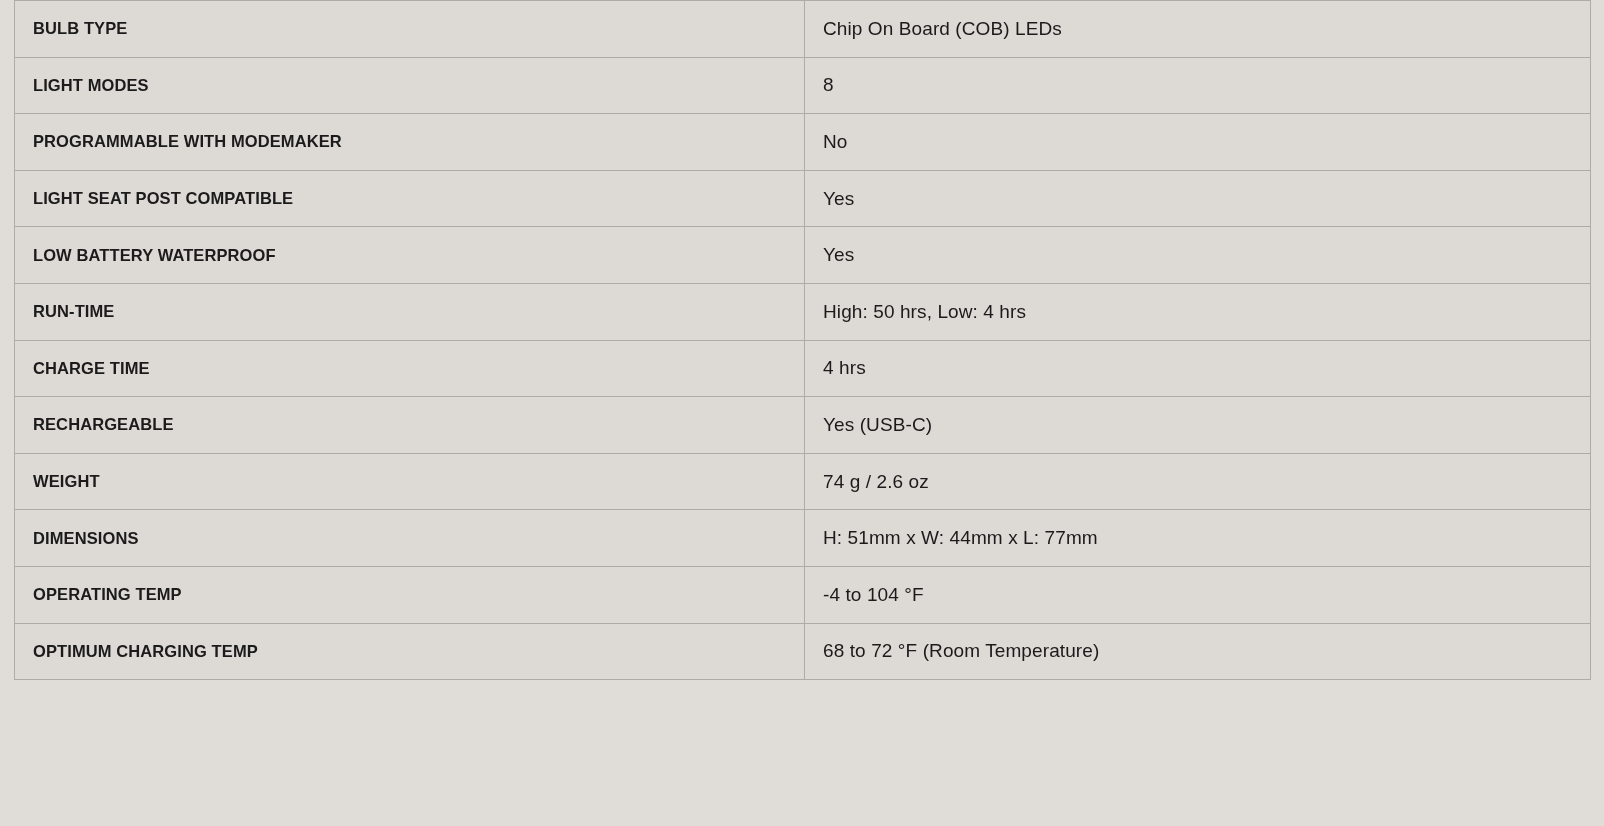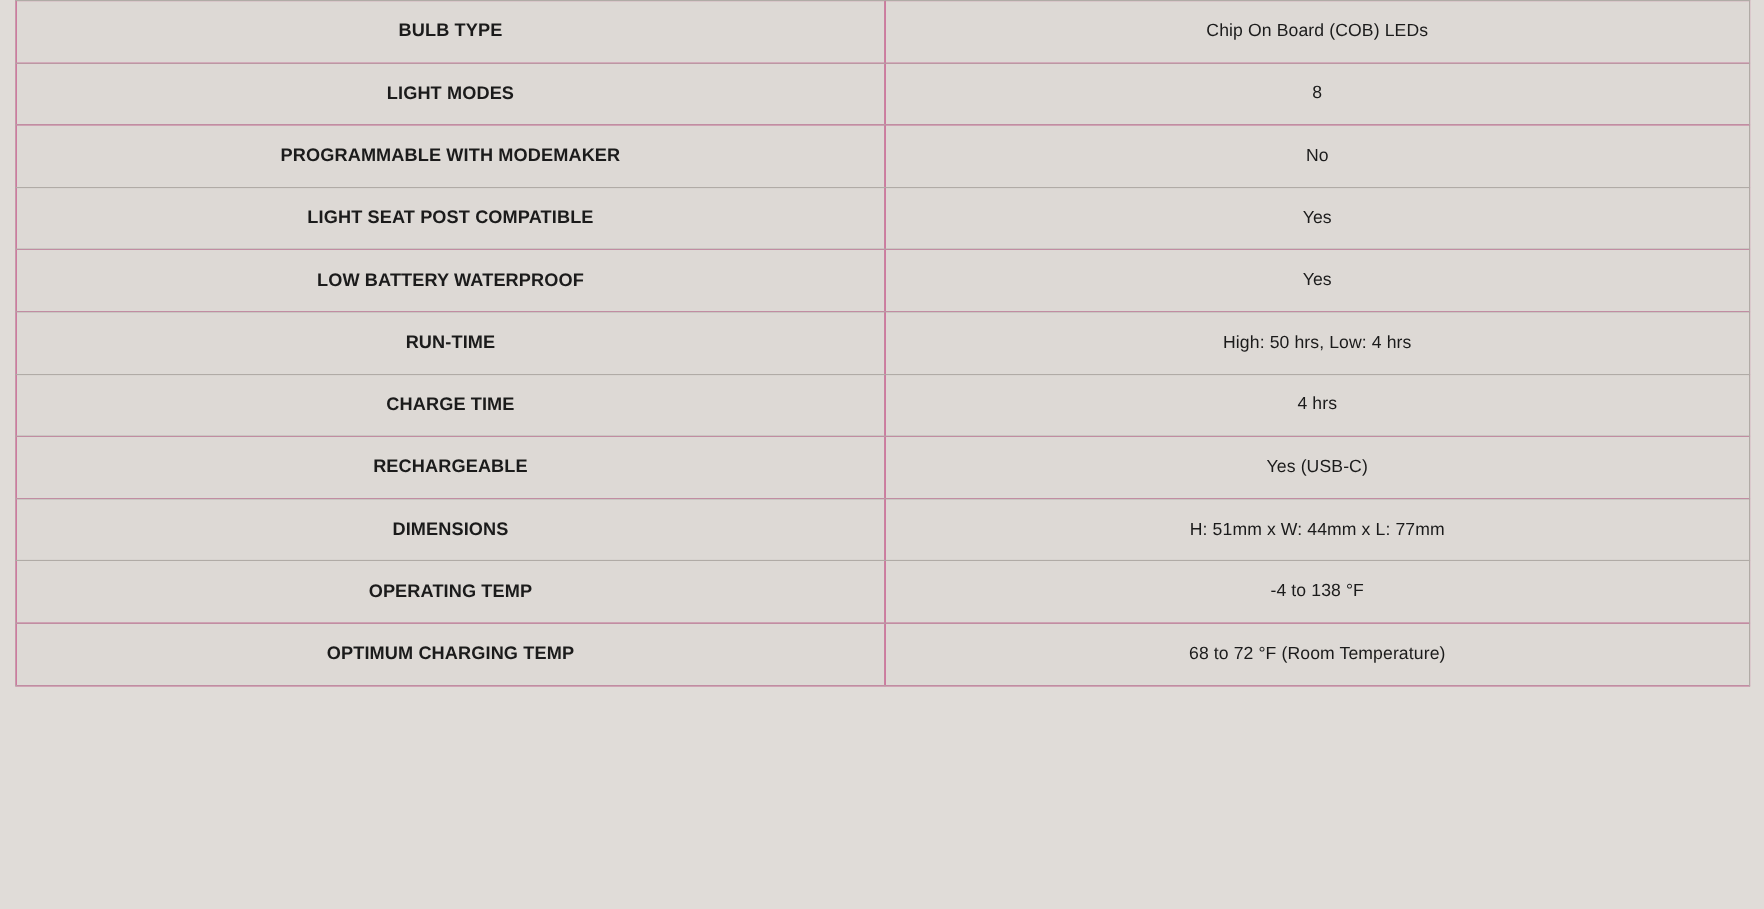--- a/index.html
+++ b/index.html
@@ -17,22 +17,21 @@
     width: 1604px;
     height: 826px;
     background: #e0dcd8;
     box-sizing: border-box;
     padding: 0 14px;
   }
   table.spec-table {
     width: 1576px;
     border-collapse: collapse;
     table-layout: fixed;
-    background: #ec4899;
-    text-align: center;
+    background: #eab308;
   }
   table.spec-table tr {
     height: 56.6px;
   }
   table.spec-table td {
     border: 1px solid #b0aba6;
     padding: 0 18px;
     vertical-align: middle;
     font-size: 16.5px;
     color: #1b1b1b;
@@ -44,21 +43,21 @@
   table.spec-table td.label {
     width: 790px;
     font-weight: bold;
     letter-spacing: 0.1px;
     font-size: 16.5px;
   }
   table.spec-table td.value {
     width: 786px;
     font-weight: normal;
     letter-spacing: 0.1px;
-    font-size: 16px;
+    font-size: 19px;
   }
   table.spec-table tr:first-child td {
     border-top: 1px solid #b0aba6;
   }
 </style>
 </head>
 <body>
 
 <div class="spec-wrap">
   <table class="spec-table">
@@ -89,26 +88,30 @@
       </tr>
       <tr>
         <td class="label">CHARGE TIME</td>
         <td class="value">4 hrs</td>
       </tr>
       <tr>
         <td class="label">RECHARGEABLE</td>
         <td class="value">Yes (USB-C)</td>
       </tr>
       <tr>
+        <td class="label">WEIGHT</td>
+        <td class="value">74 g / 2.6 oz</td>
+      </tr>
+      <tr>
         <td class="label">DIMENSIONS</td>
         <td class="value">H: 51mm x W: 44mm x L: 77mm</td>
       </tr>
       <tr>
         <td class="label">OPERATING TEMP</td>
-        <td class="value">-4 to 138 °F</td>
+        <td class="value">-4 to 104 °F</td>
       </tr>
       <tr>
         <td class="label">OPTIMUM CHARGING TEMP</td>
         <td class="value">68 to 72 °F (Room Temperature)</td>
       </tr>
     </tbody>
   </table>
 </div>
 
 </body></html>

